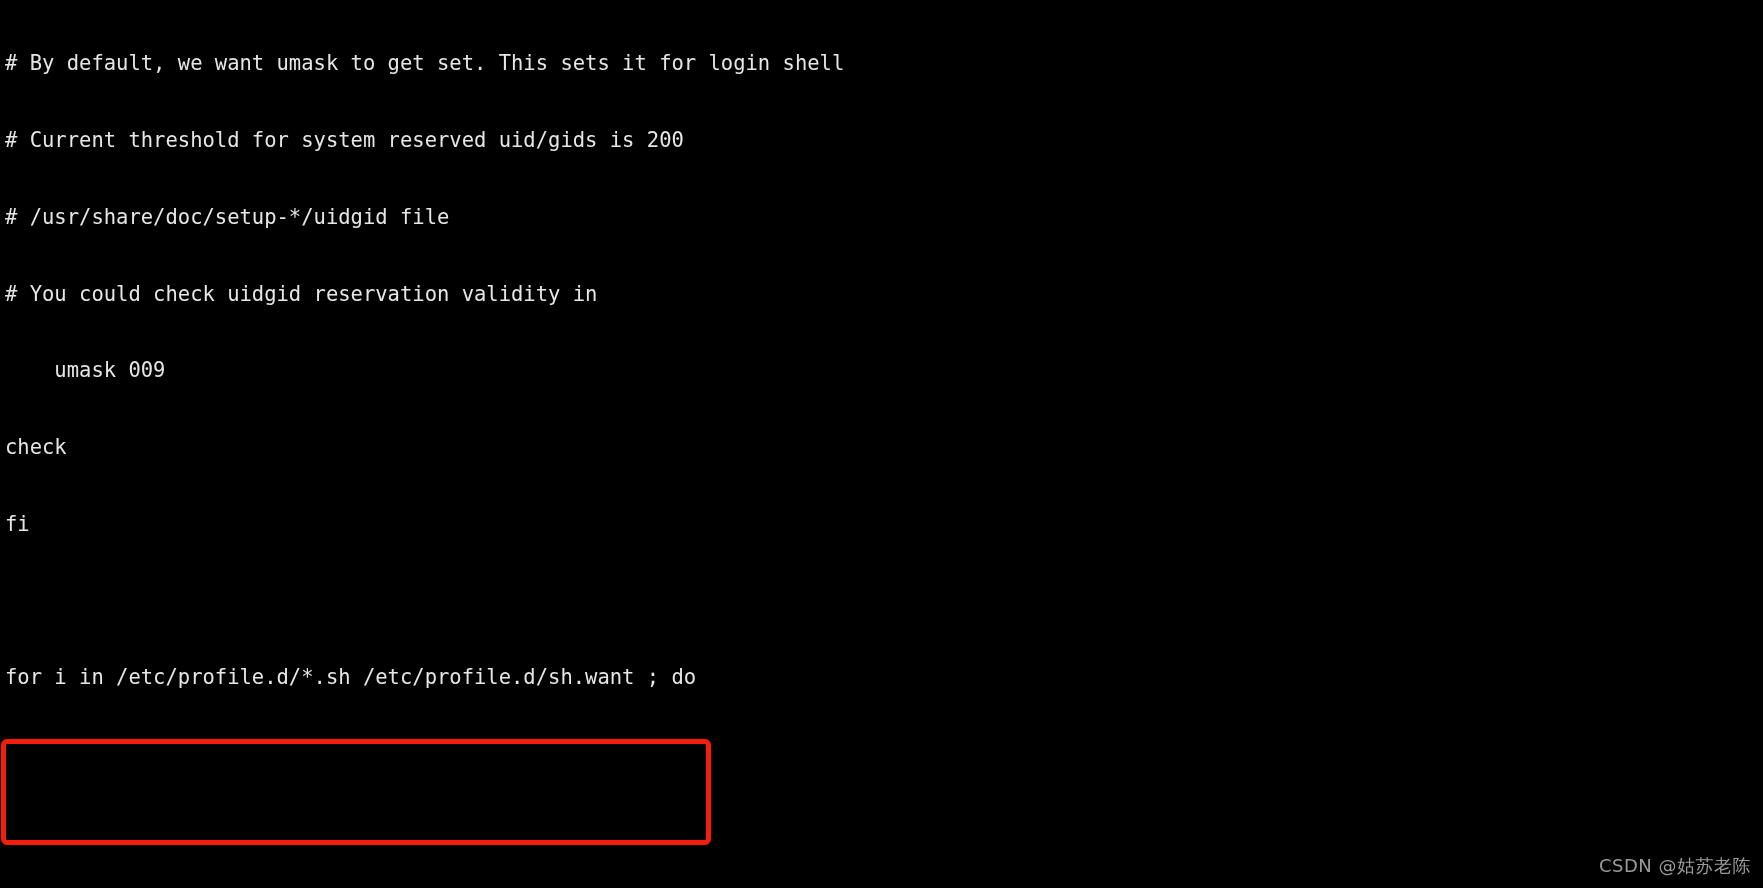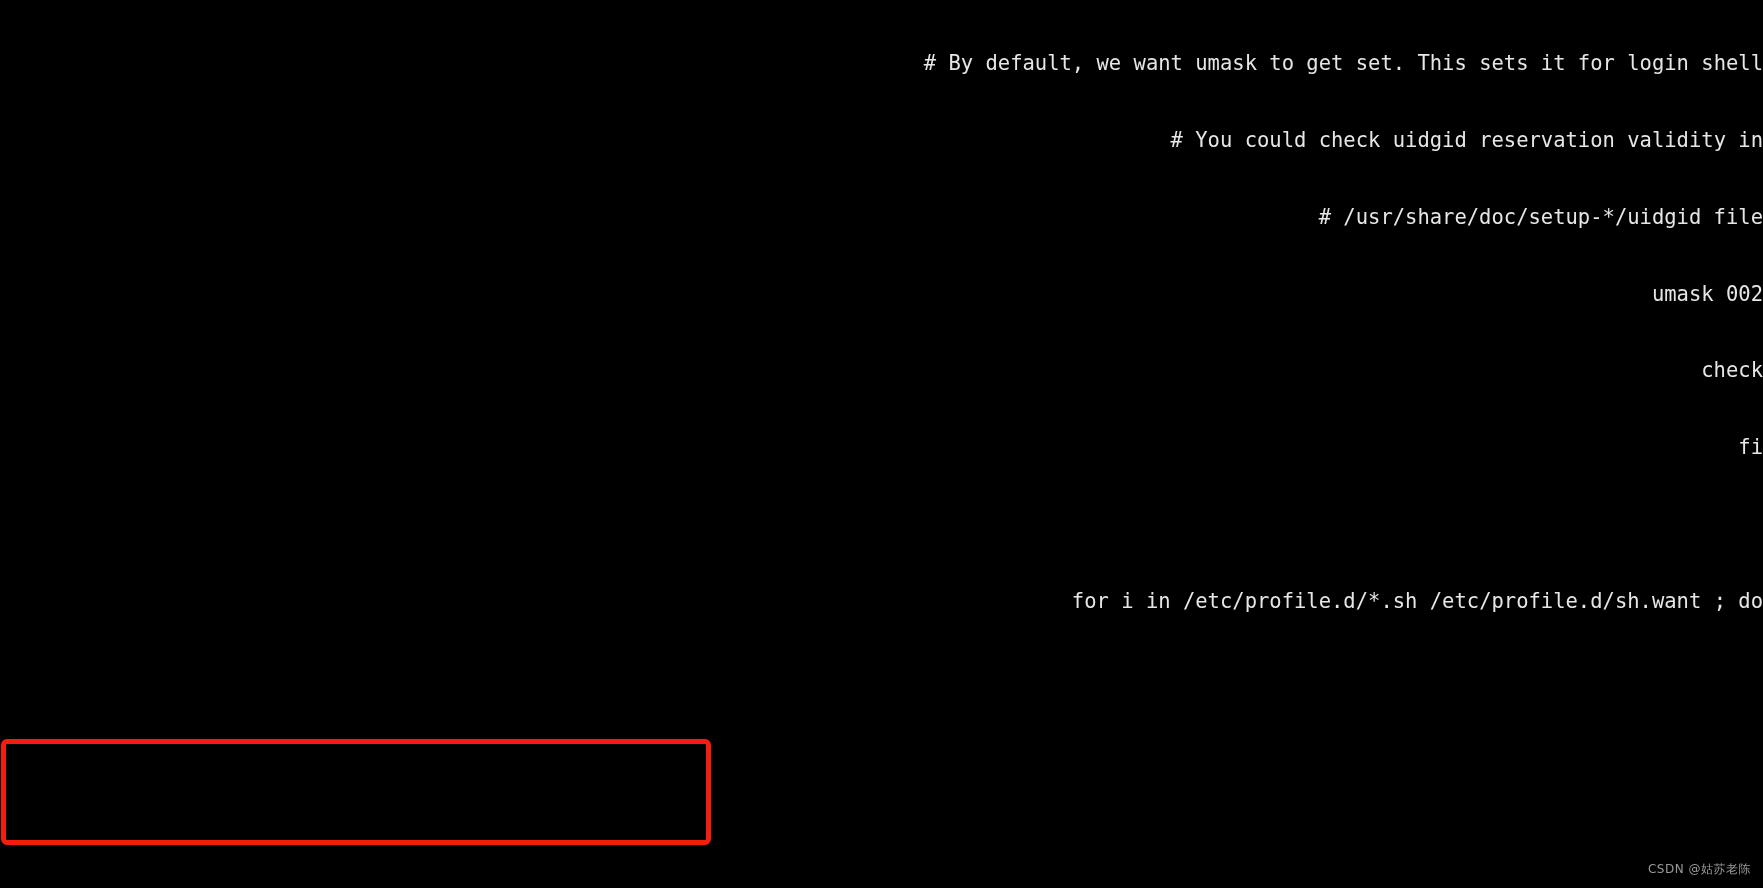--- a/index.html
+++ b/index.html
@@ -33,21 +33,20 @@
     white-space: pre;
     letter-spacing: 0px;
   }
 
   .term-line {
     display: block;
     height: 25.6px;
     padding-left: 5px;
     white-space: pre;
     color: #e6e6e6;
-    text-align: right;
   }
 
   .term-line.blank {
     color: transparent;
   }
 
   
   #jdk-highlight-box {
     position: absolute;
     left: 1px;
@@ -60,37 +59,38 @@
     pointer-events: none;
     background: transparent;
   }
 
   
   #csdn-watermark {
     position: absolute;
     right: 12px;
     bottom: 10px;
     font-family: "DejaVu Sans", "Liberation Sans", sans-serif;
-    font-size: 12px;
+    font-size: 18px;
     color: #9a9a9a;
     letter-spacing: 0.5px;
     white-space: nowrap;
     user-select: none;
   }
 </style>
 </head>
 <body>
 
 <div id="terminal-screen">
 
   <div id="console-text">
     <span class="term-line"># By default, we want umask to get set. This sets it for login shell</span>
+    <span class="term-line"># Current threshold for system reserved uid/gids is 200</span>
+    <span class="term-line"># /usr/share/doc/setup-*/uidgid file</span>
     <span class="term-line"># You could check uidgid reservation validity in</span>
-    <span class="term-line"># /usr/share/doc/setup-*/uidgid file</span>
-    <span class="term-line">    umask 002</span>
+    <span class="term-line">    umask 009</span>
     <span class="term-line">check</span>
     <span class="term-line">fi</span>
     <span class="term-line blank"></span>
     <span class="term-line">for i in /etc/profile.d/*.sh /etc/profile.d/sh.want ; do</span>
     
     
     
     
     
     

